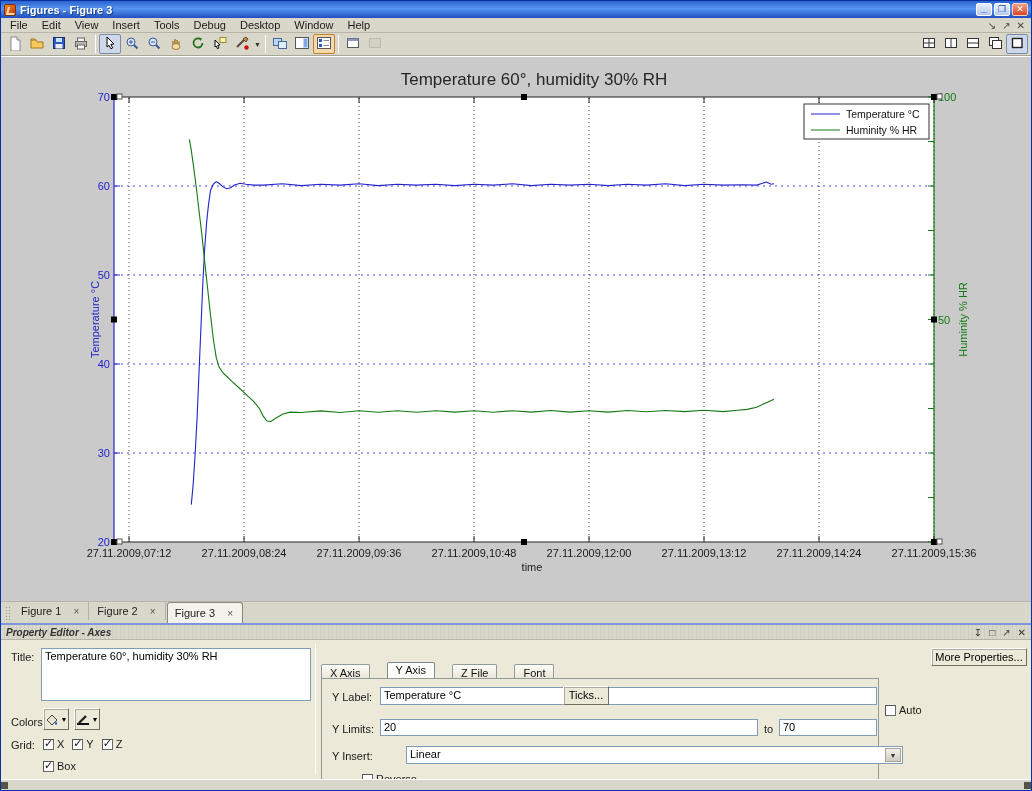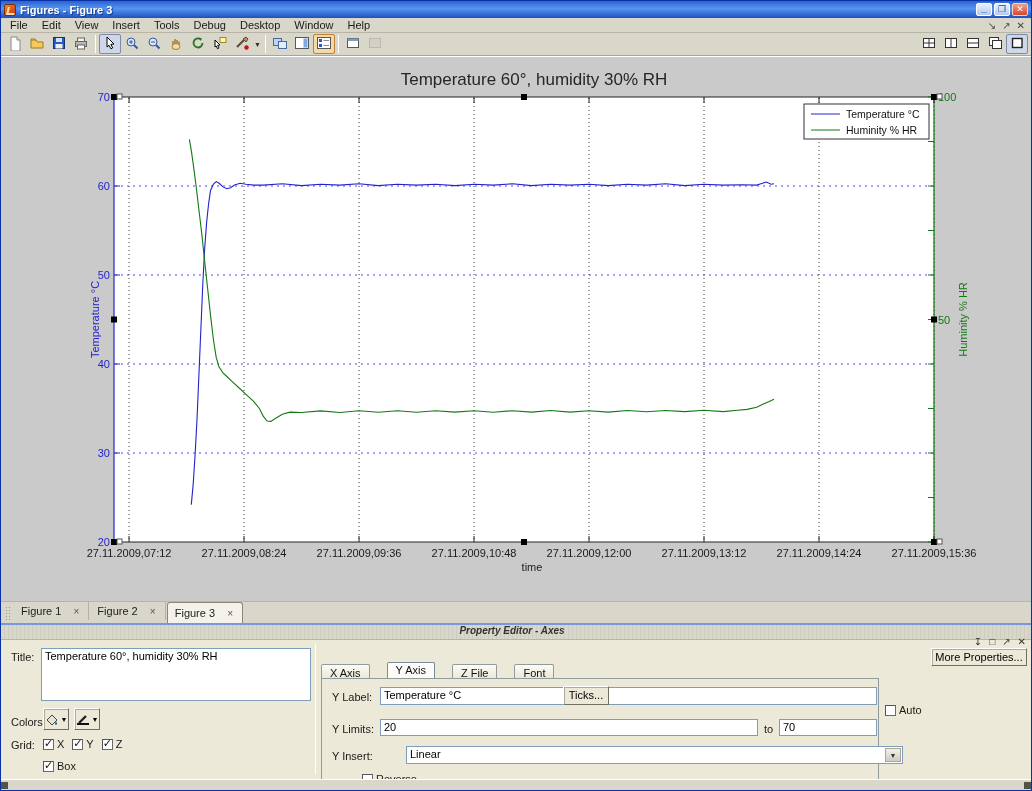--- a/index.html
+++ b/index.html
@@ -37,21 +37,21 @@
 
   
   .tabbar { height:22px; background:#d9d6ca; display:flex; align-items:flex-end; padding-left:4px; flex:0 0 auto; border-top:1px solid #b8b5a8; }
   .grip { width:5px; height:14px; margin:0 4px 3px 0; background-image:radial-gradient(#9a978a 1px, transparent 1px); background-size:3px 3px; }
   .ftab { height:18px; display:flex; align-items:center; gap:10px; padding:0 7px; margin-right:1px; color:#222; border-right:1px solid #b5b2a5; }
   .ftab .tab-close { color:#555; font-size:10px; width:10px; text-align:center; }
   .ftab.active { background:#f4f2ea; border:1px solid #8a867a; border-bottom:none; border-radius:3px 3px 0 0; height:21px; }
 
   
   .property-editor { height:156px; background:#ece9d8; border-top:2px solid #7a96df; flex:0 0 auto; position:relative; }
-  .pe-titlebar { height:15px; background:repeating-linear-gradient(90deg,#d9d6ca 0 3px,#cfccc0 3px 4px); border-bottom:1px solid #b8b5a8; display:flex; align-items:center; padding:0 5px;flex-direction:column; }
+  .pe-titlebar { height:15px; background:repeating-linear-gradient(90deg,#d9d6ca 0 3px,#cfccc0 3px 4px); border-bottom:1px solid #b8b5a8; display:flex; align-items:center; padding:0 5px; }
   .pe-title { font-weight:bold; font-style:italic; font-size:10px; color:#333; margin-right:8px; }
   .pe-ticons { margin-left:auto; display:flex; gap:7px; color:#333; font-size:10px; }
   .pe-content { position:absolute; left:0; top:15px; right:0; bottom:0; }
   .pe-label { position:absolute; color:#1a1a1a; }
   .tinput { position:absolute; background:#fff; border:1px solid #7f9db9; font-family:"Liberation Sans",sans-serif; font-size:11px; padding:1px 3px; color:#000; }
   .btn3d { background:#ece9d8; border:1px solid #716f64; border-top-color:#fff; border-left-color:#fff; box-shadow:1px 1px 0 #aeaa9c inset; text-align:center; color:#000; position:absolute; font-size:11px; }
   .vline { position:absolute; width:1px; background:#b8b5a8; border-right:1px solid #fff; }
   .checkbox { display:inline-block; width:11px; height:11px; background:#fff; border:1px solid #6a6a6a; border-top-color:#555; border-left-color:#555; vertical-align:-2px; position:relative; }
   .checkbox.checked::after { content:"✓"; position:absolute; left:0px; top:-3px; font-size:11px; font-weight:bold; color:#111; }
   .checkrow { position:absolute; color:#1a1a1a; }

